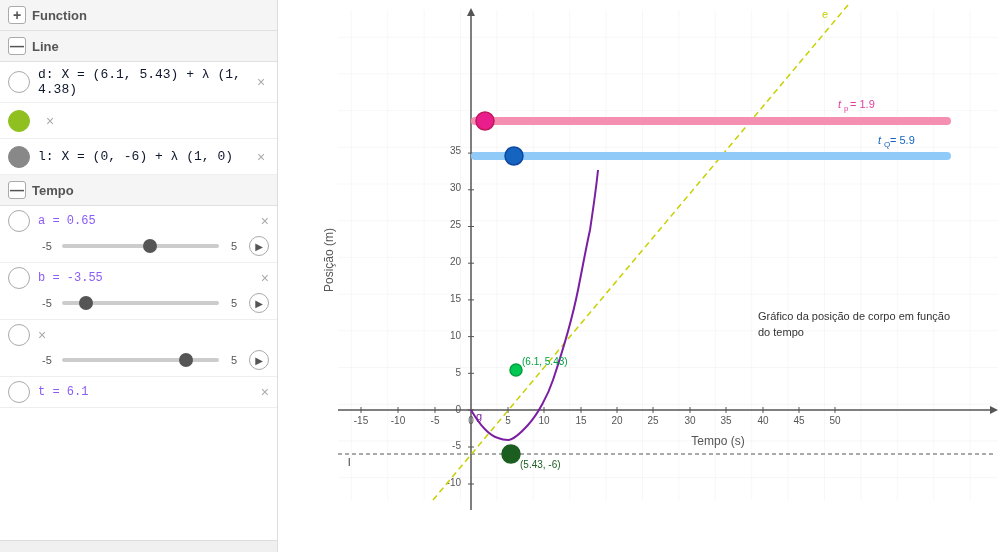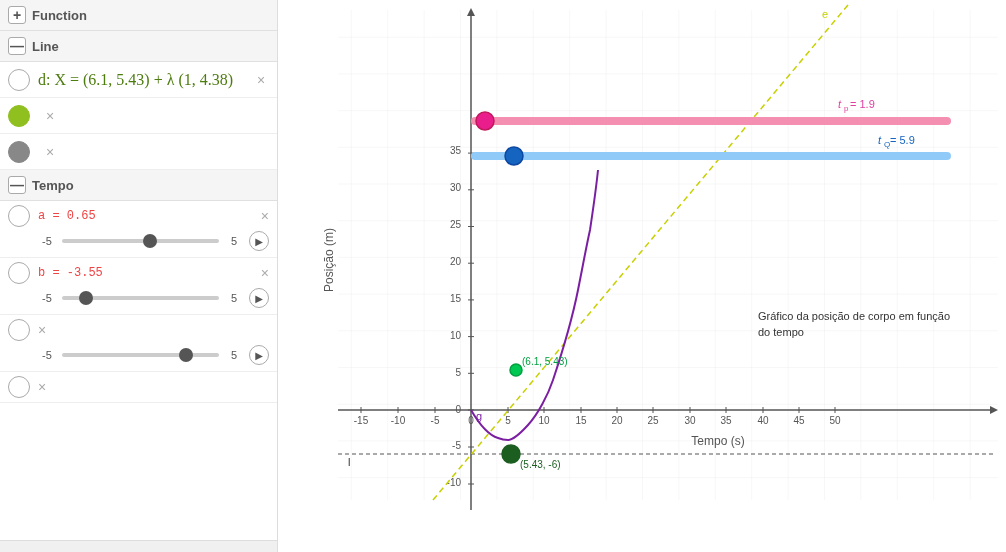--- a/index.html
+++ b/index.html
@@ -52,23 +52,23 @@
       border: 1px solid #aaa;
       margin-right: 8px;
       flex-shrink: 0;
     }
     .sidebar-item .circle.white { background: #fff; }
     .sidebar-item .circle.green { background: #90c020; border-color: #90c020; }
     .sidebar-item .circle.gray { background: #888; border-color: #888; }
 
     .sidebar-item .item-text {
       flex: 1;
-      font-size: 16px;
-      color: #4d7c0f;
-      font-family: Liberation Serif, serif;
+      font-size: 13px;
+      color: #0f172a;
+      font-family: Liberation Mono, monospace;
     }
     .sidebar-item .close-btn {
       width: 16px; height: 16px;
       color: #aaa;
       cursor: pointer;
       display: flex; align-items: center; justify-content: center;
       font-size: 14px;
       margin-left: 4px;
     }
 
@@ -86,21 +86,21 @@
       width: 22px; height: 22px;
       border-radius: 50%;
       border: 1px solid #aaa;
       background: #fff;
       margin-right: 8px;
       flex-shrink: 0;
     }
     .number-label {
       flex: 1;
       font-size: 12px;
-      color: #ef4444;
+      color: #8b5cf6;
       font-family: 'Courier New', monospace;
     }
     .number-close {
       color: #aaa; font-size: 14px; cursor: pointer;
     }
     .slider-row {
       display: flex;
       align-items: center;
       padding: 2px 0 4px 30px;
       gap: 6px;
@@ -175,20 +175,21 @@
     <div class="circle white"></div>
     <span class="item-text">d: X = (6.1, 5.43) + λ (1, 4.38)</span>
     <div class="close-btn">×</div>
   </div>
   <div class="sidebar-item">
     <div class="circle green"></div>
     <div class="close-btn">×</div>
   </div>
   <div class="sidebar-item">
     <div class="circle gray"></div>
+    <span class="item-text">l: X = (0, -6) + λ (1, 0)</span>
     <div class="close-btn">×</div>
   </div>
 
   <div class="section-header">
     <div class="icon-btn">—</div>
     <span>Tempo</span>
   </div>
 
   <div class="number-item">
     <div class="number-row">
@@ -233,20 +234,21 @@
         <div class="slider-thumb" style="left: calc(79% - 7px);"></div>
       </div>
       <span class="slider-max">5</span>
       <div class="play-btn">▶</div>
     </div>
   </div>
 
   <div class="number-item">
     <div class="number-row">
       <div class="number-circle"></div>
+      <span class="number-label">t = 6.1</span>
       <span class="number-close">×</span>
     </div>
   </div>
 
   <div class="sidebar-scroll"></div>
 </div>
 
 <div id="main">
 
   <svg id="graph-svg" viewBox="0 0 728 552" xmlns="http://www.w3.org/2000/svg">

